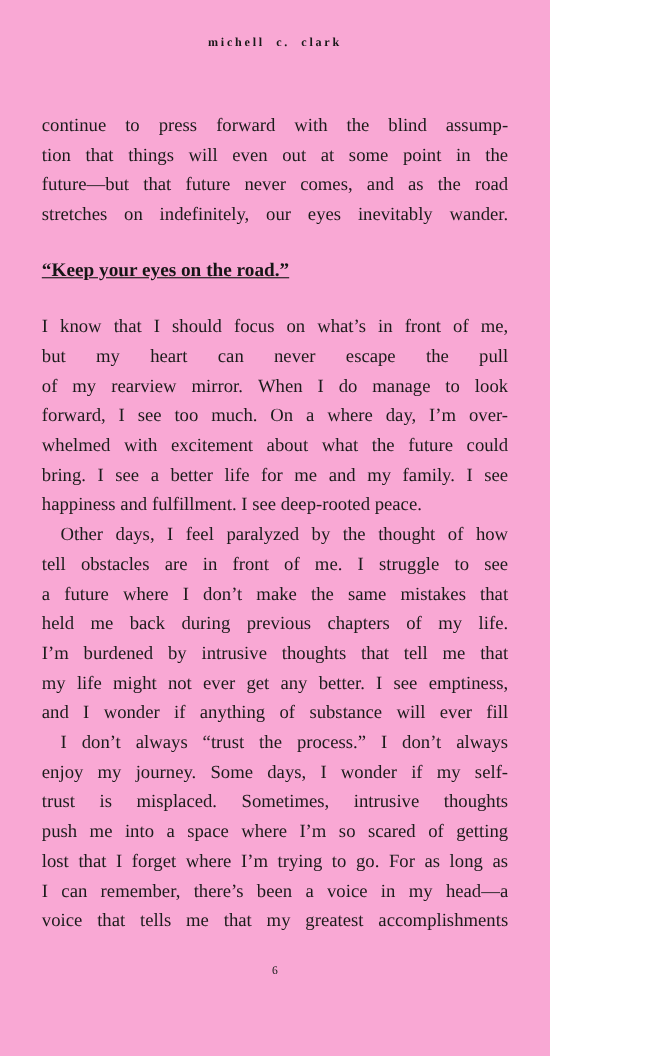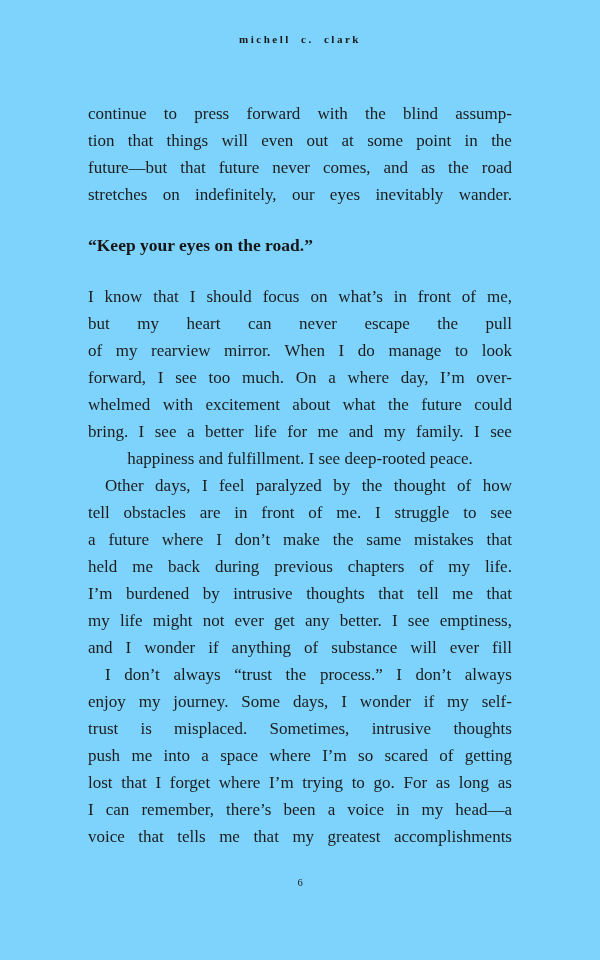--- a/index.html
+++ b/index.html
@@ -2,23 +2,23 @@
 <html><head>
 <meta charset="utf-8">
 <style>
   html, body {
     margin: 0;
     padding: 0;
     background: #ffffff;
   }
   .page {
     position: relative;
-    width: 600px;
+    width: 500px;
     height: 960px;
-    background: #7dd3fc;
+    background: #f9a8d4;
     font-family: "Liberation Serif", "DejaVu Serif", serif;
     color: #1c1c1c;
     overflow: hidden;
   }
   .running-header {
     padding-top: 32px;
     height: 14px;
     line-height: 14px;
     text-align: center;
     font-size: 11px;
@@ -32,39 +32,39 @@
     width: 424px;
     font-size: 17px;
     line-height: 27px;
   }
   .paragraph {
     margin: 0;
   }
   .line {
     height: 27px;
     white-space: nowrap;
-    text-align: center;
   }
   .line.flexline {
     display: flex;
     justify-content: space-between;
   }
   .line.indent {
     padding-left: 17px;
   }
   .word {
     display: inline-block;
   }
   .heading {
     margin: 24px 0;
     height: 27px;
     line-height: 27px;
     font-size: 17.5px;
     font-weight: 700;
     color: #161616;
+    text-decoration: underline;
   }
   .folio {
     margin-top: 26px;
     text-align: center;
     font-size: 10.5px;
     line-height: 13px;
     color: #222222;
   }
 </style>
 </head>

